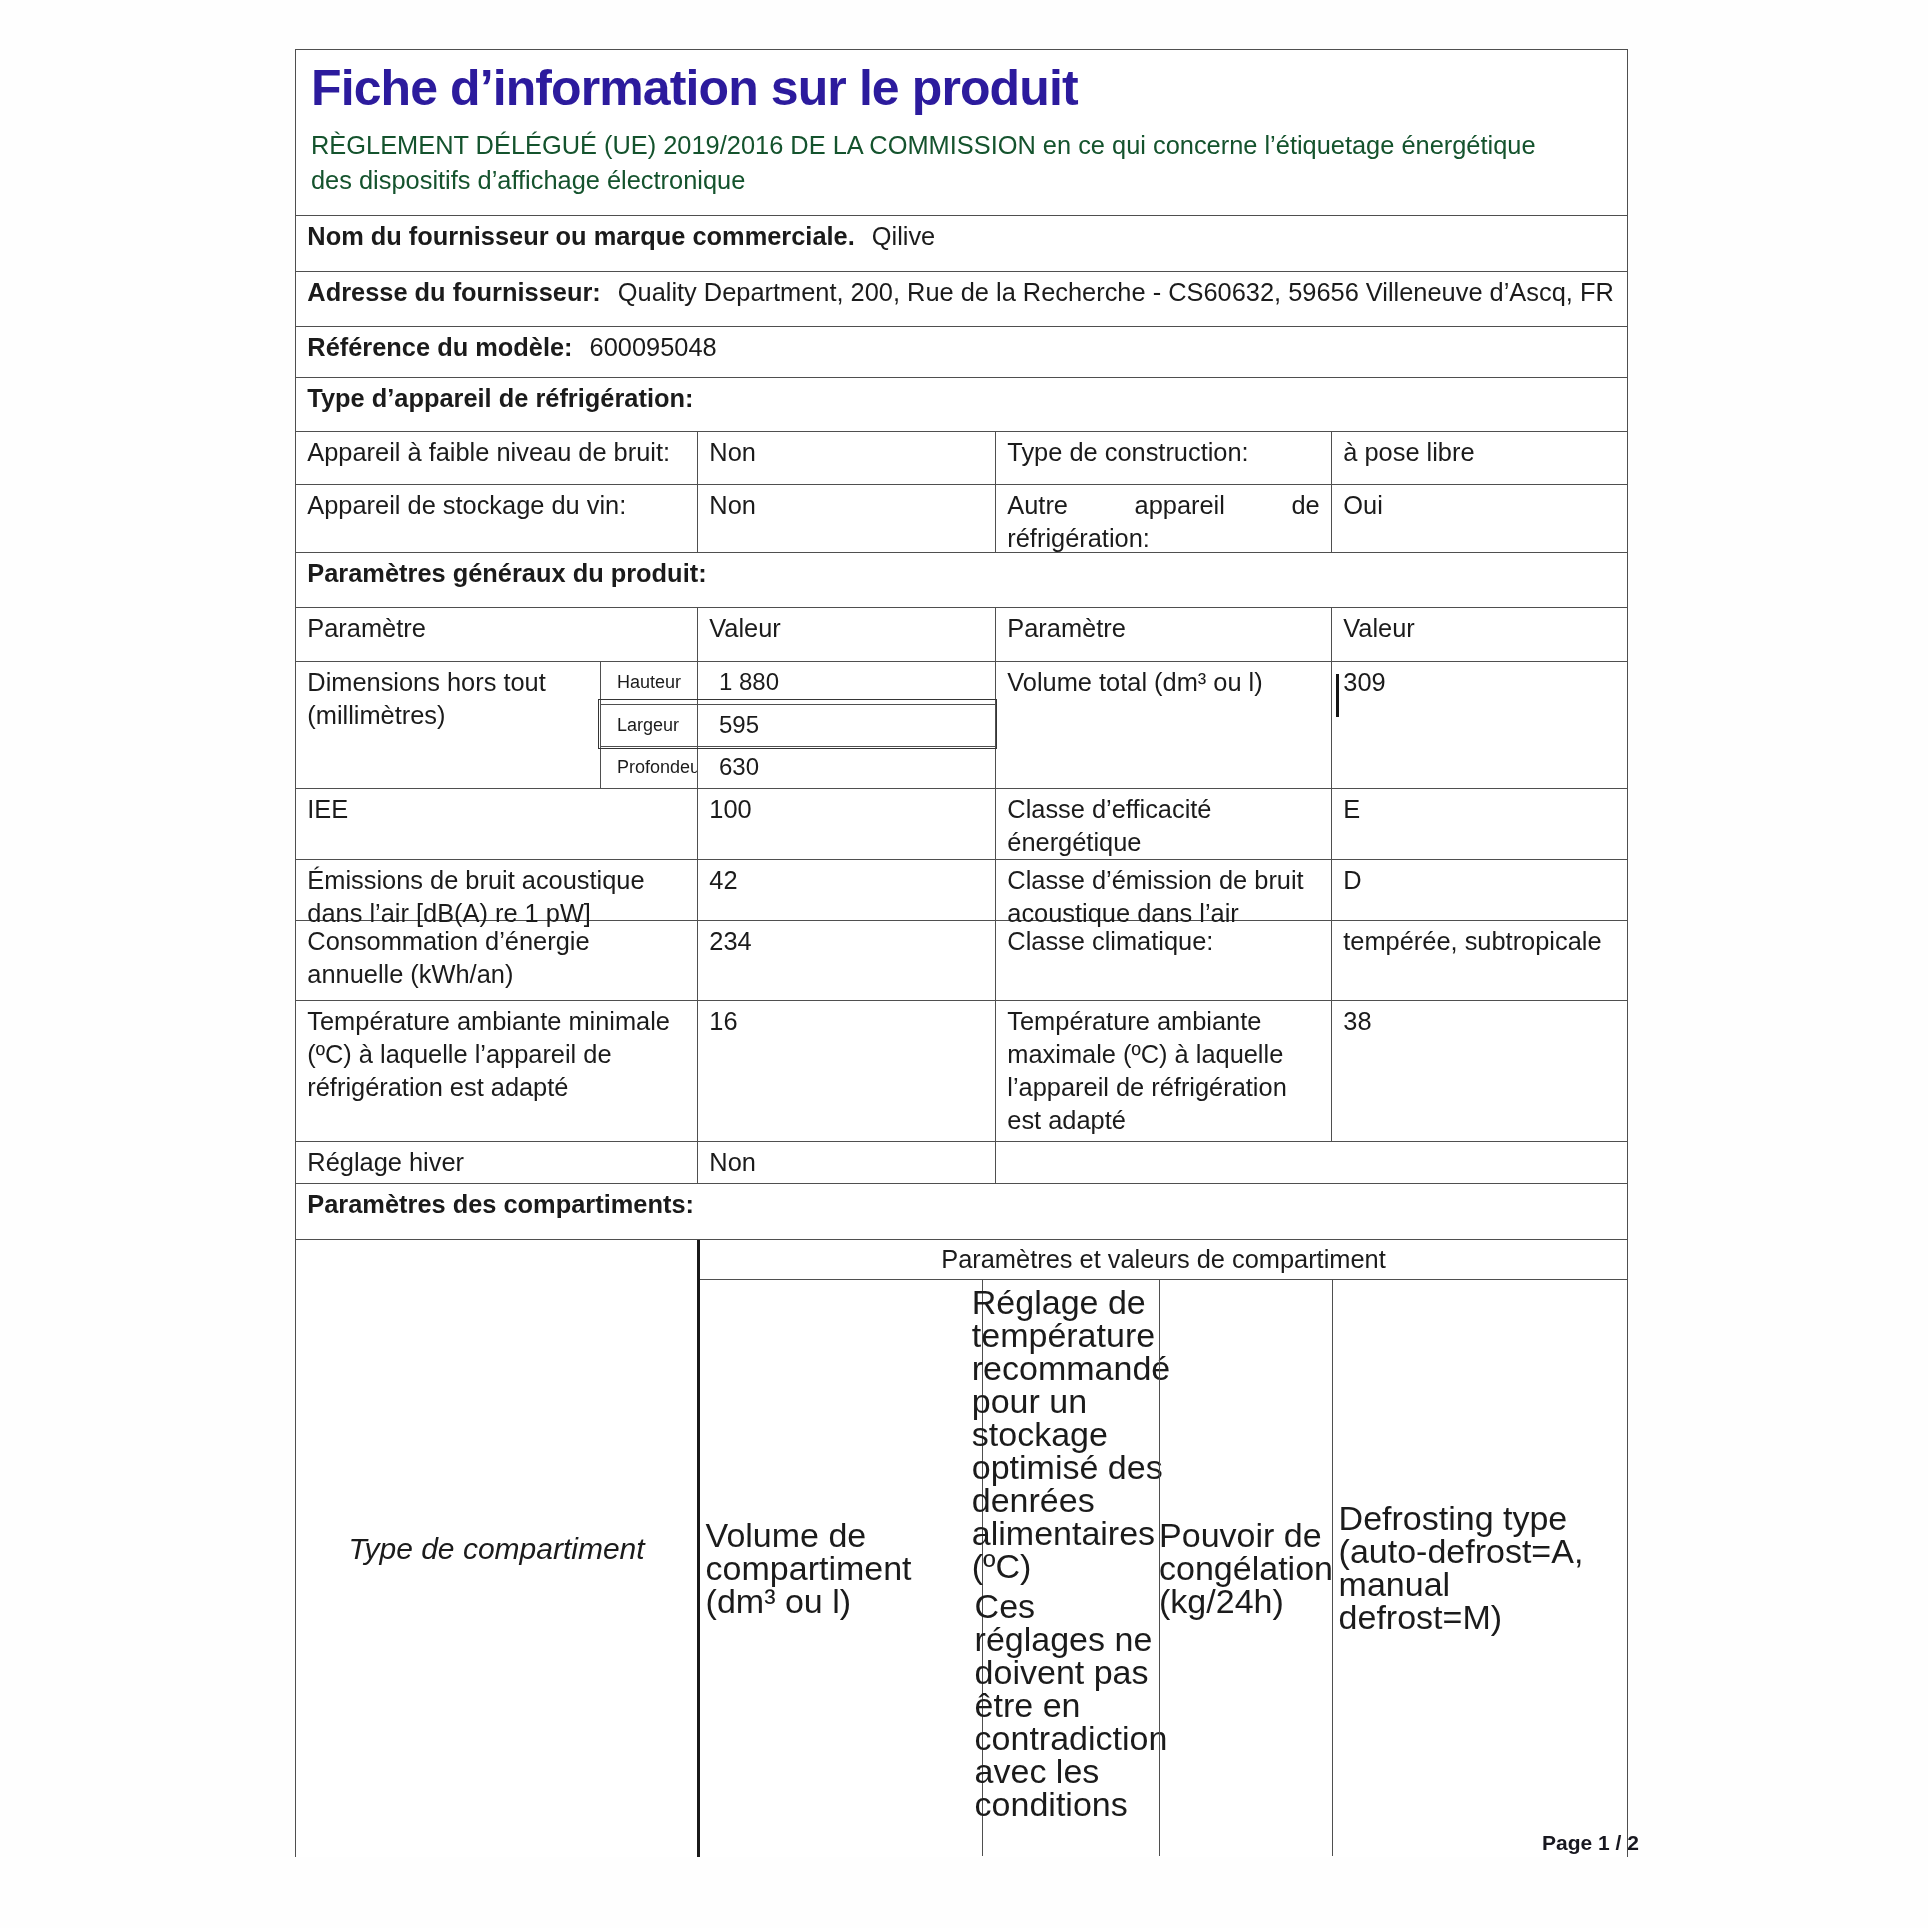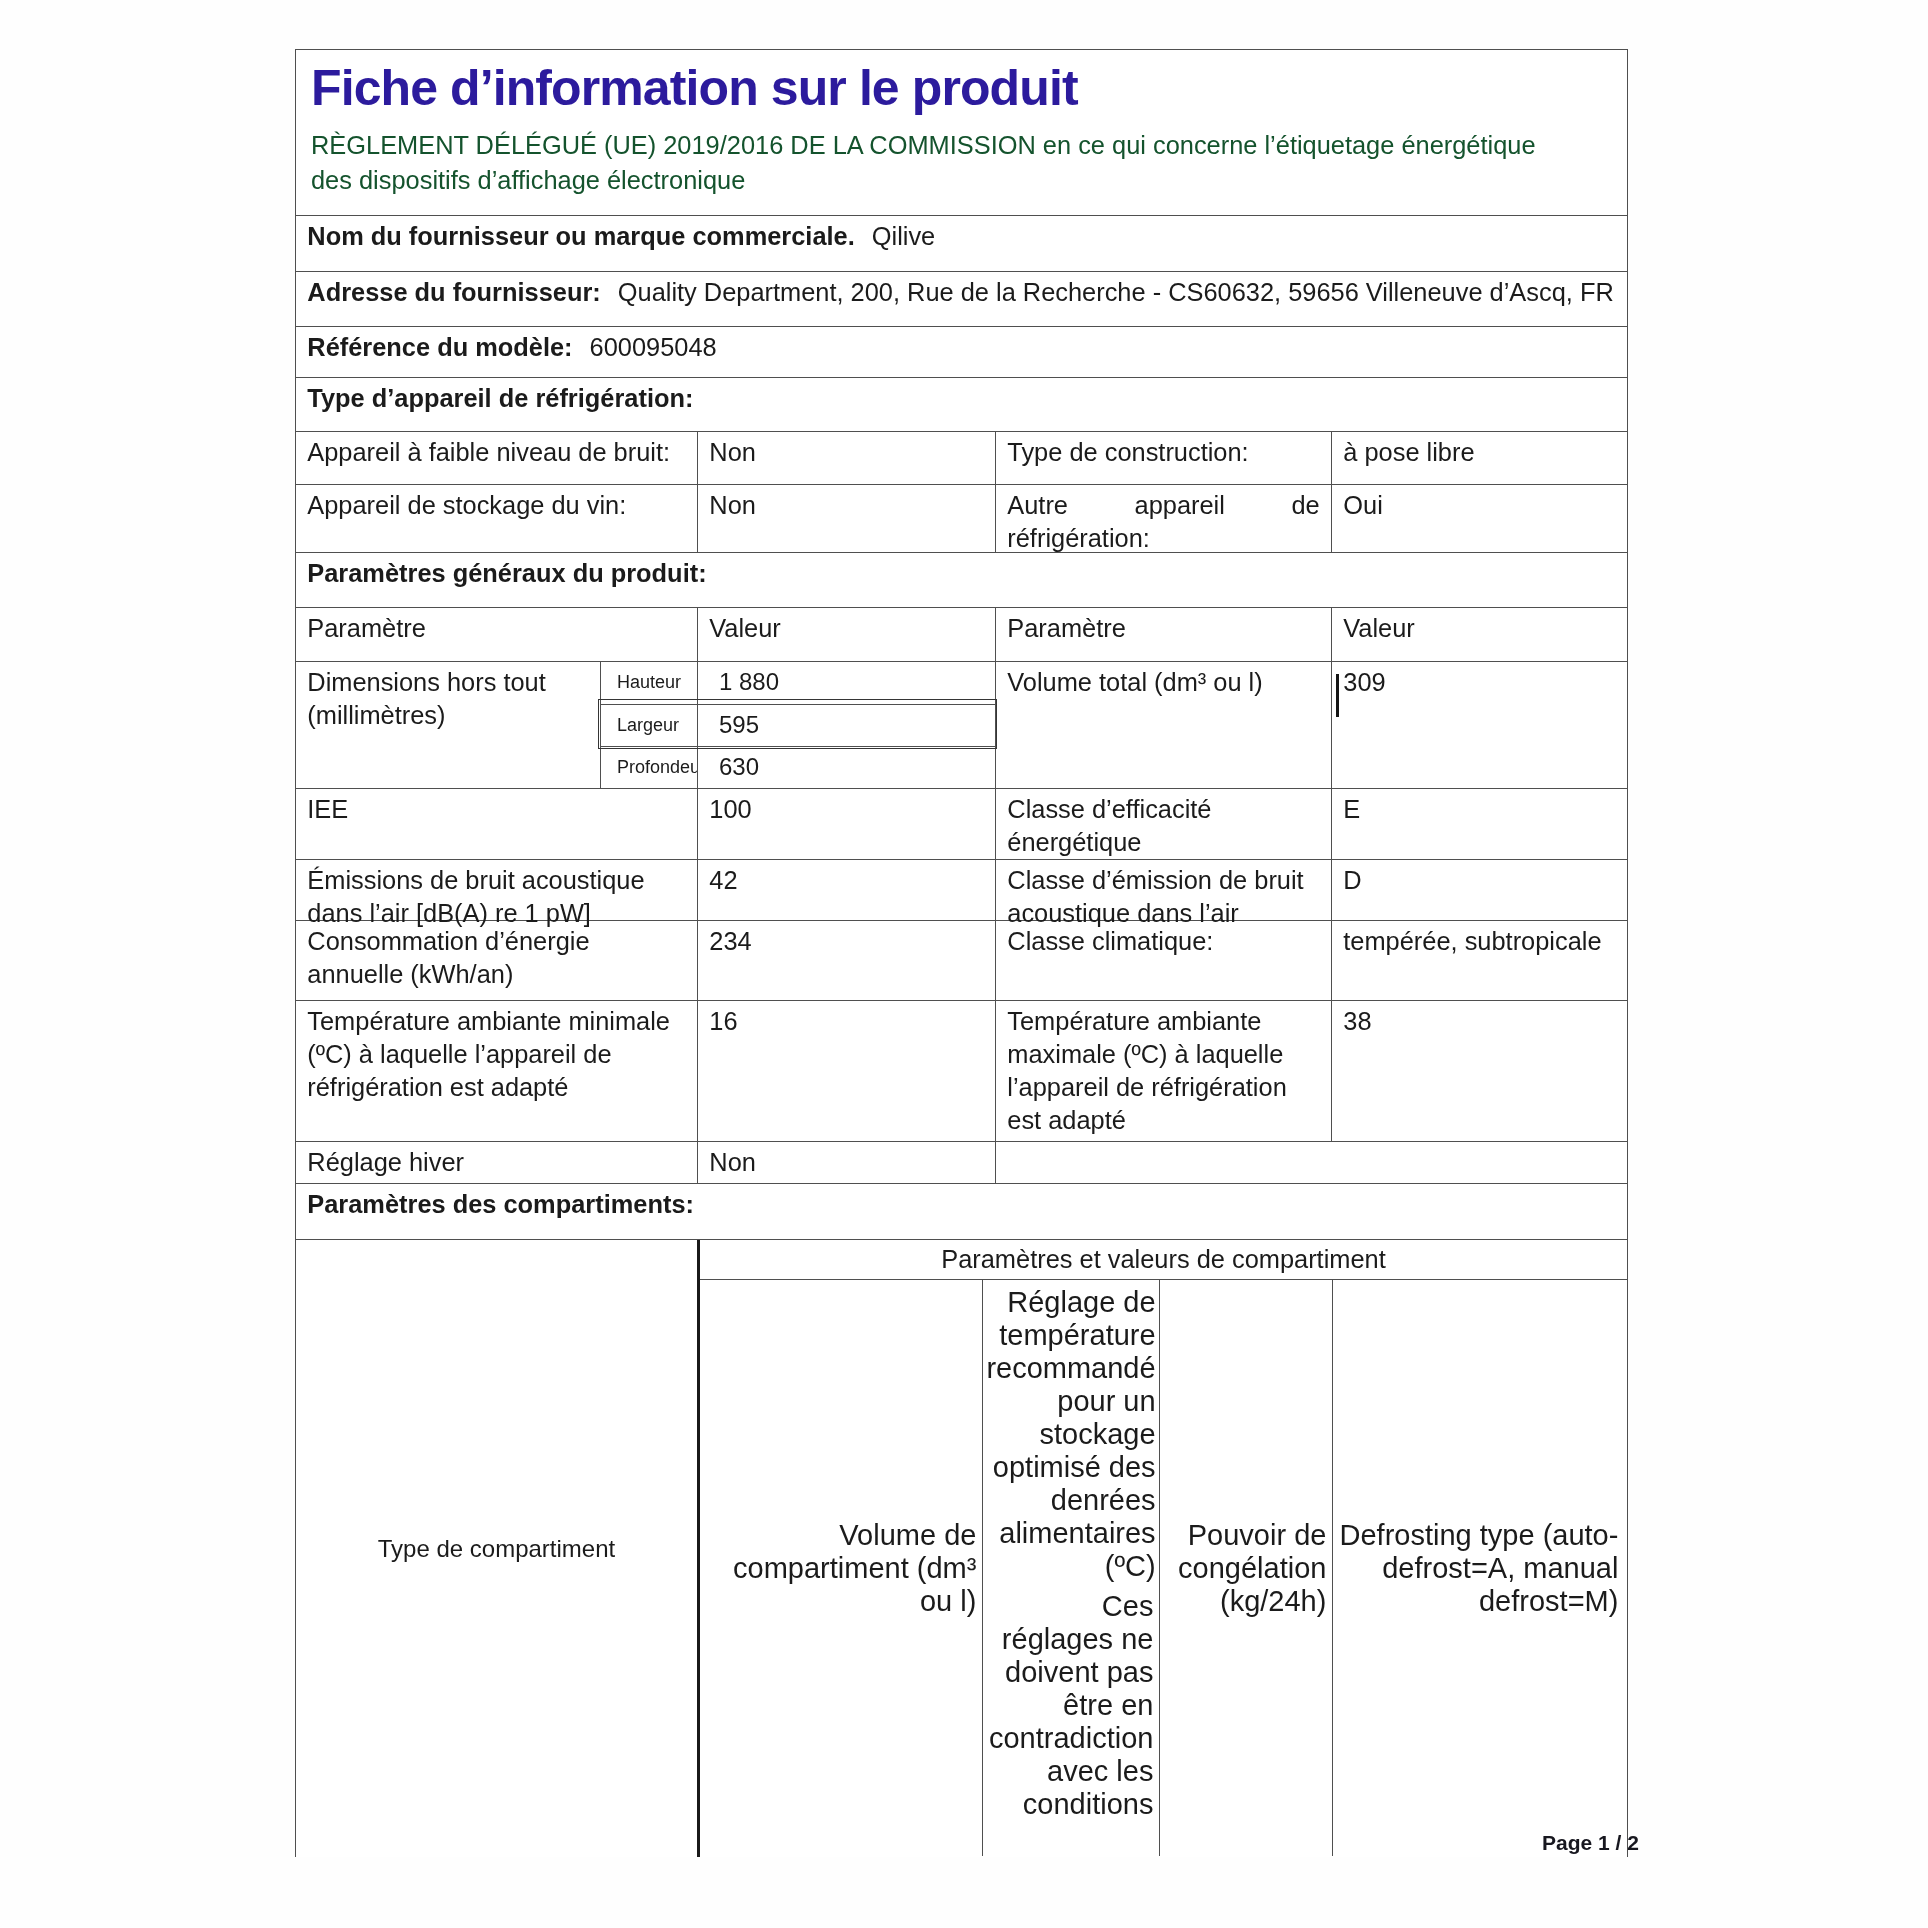--- a/index.html
+++ b/index.html
@@ -50,31 +50,31 @@
     border:1.9px solid #353535;pointer-events:none;background:transparent;
   }
   
   .caret{
     position:absolute;left:1040px;top:624px;width:2.8px;height:43px;background:#151515;
   }
   
   .comp{display:flex;}
   .comp-left{
     width:401px;box-sizing:border-box;display:flex;align-items:center;justify-content:center;
-    font-size:24px;line-height:33px;text-align:right;padding:0 19px;height:617px;
+    font-size:30px;line-height:33px;text-align:right;padding:0 19px;height:617px;font-style:italic;
   }
   .comp-right{flex:1;box-sizing:border-box;border-left:3.8px solid #191919;}
   .comp-span-header{
     height:40px;box-sizing:border-box;border-bottom:1.9px solid #4f4f4f;
     display:flex;align-items:center;justify-content:center;font-size:25.4px;line-height:33px;
   }
   .comp-cols{display:flex;height:576px;box-sizing:border-box;}
   .comp-col{
     box-sizing:border-box;display:flex;flex-direction:column;align-items:center;justify-content:center;
-    text-align:right;font-size:29px;line-height:33px;padding:3.8px 5.6px;
+    text-align:left;font-size:34px;line-height:33px;padding:3.8px 5.6px;
   }
   .col-volume{width:282px;}
   .col-temp{width:177px;border-left:1.9px solid #4f4f4f;justify-content:flex-start;padding-top:5.6px;}
   .col-power{width:173px;border-left:1.9px solid #4f4f4f;}
   .col-defrost{width:292px;border-left:1.9px solid #4f4f4f;}
   .temp-para2{margin-top:7.5px;}
   
   .footer{
     position:absolute;left:1542px;top:1832px;font-size:21px;line-height:22.6px;
     font-weight:bold;color:#17171f;

